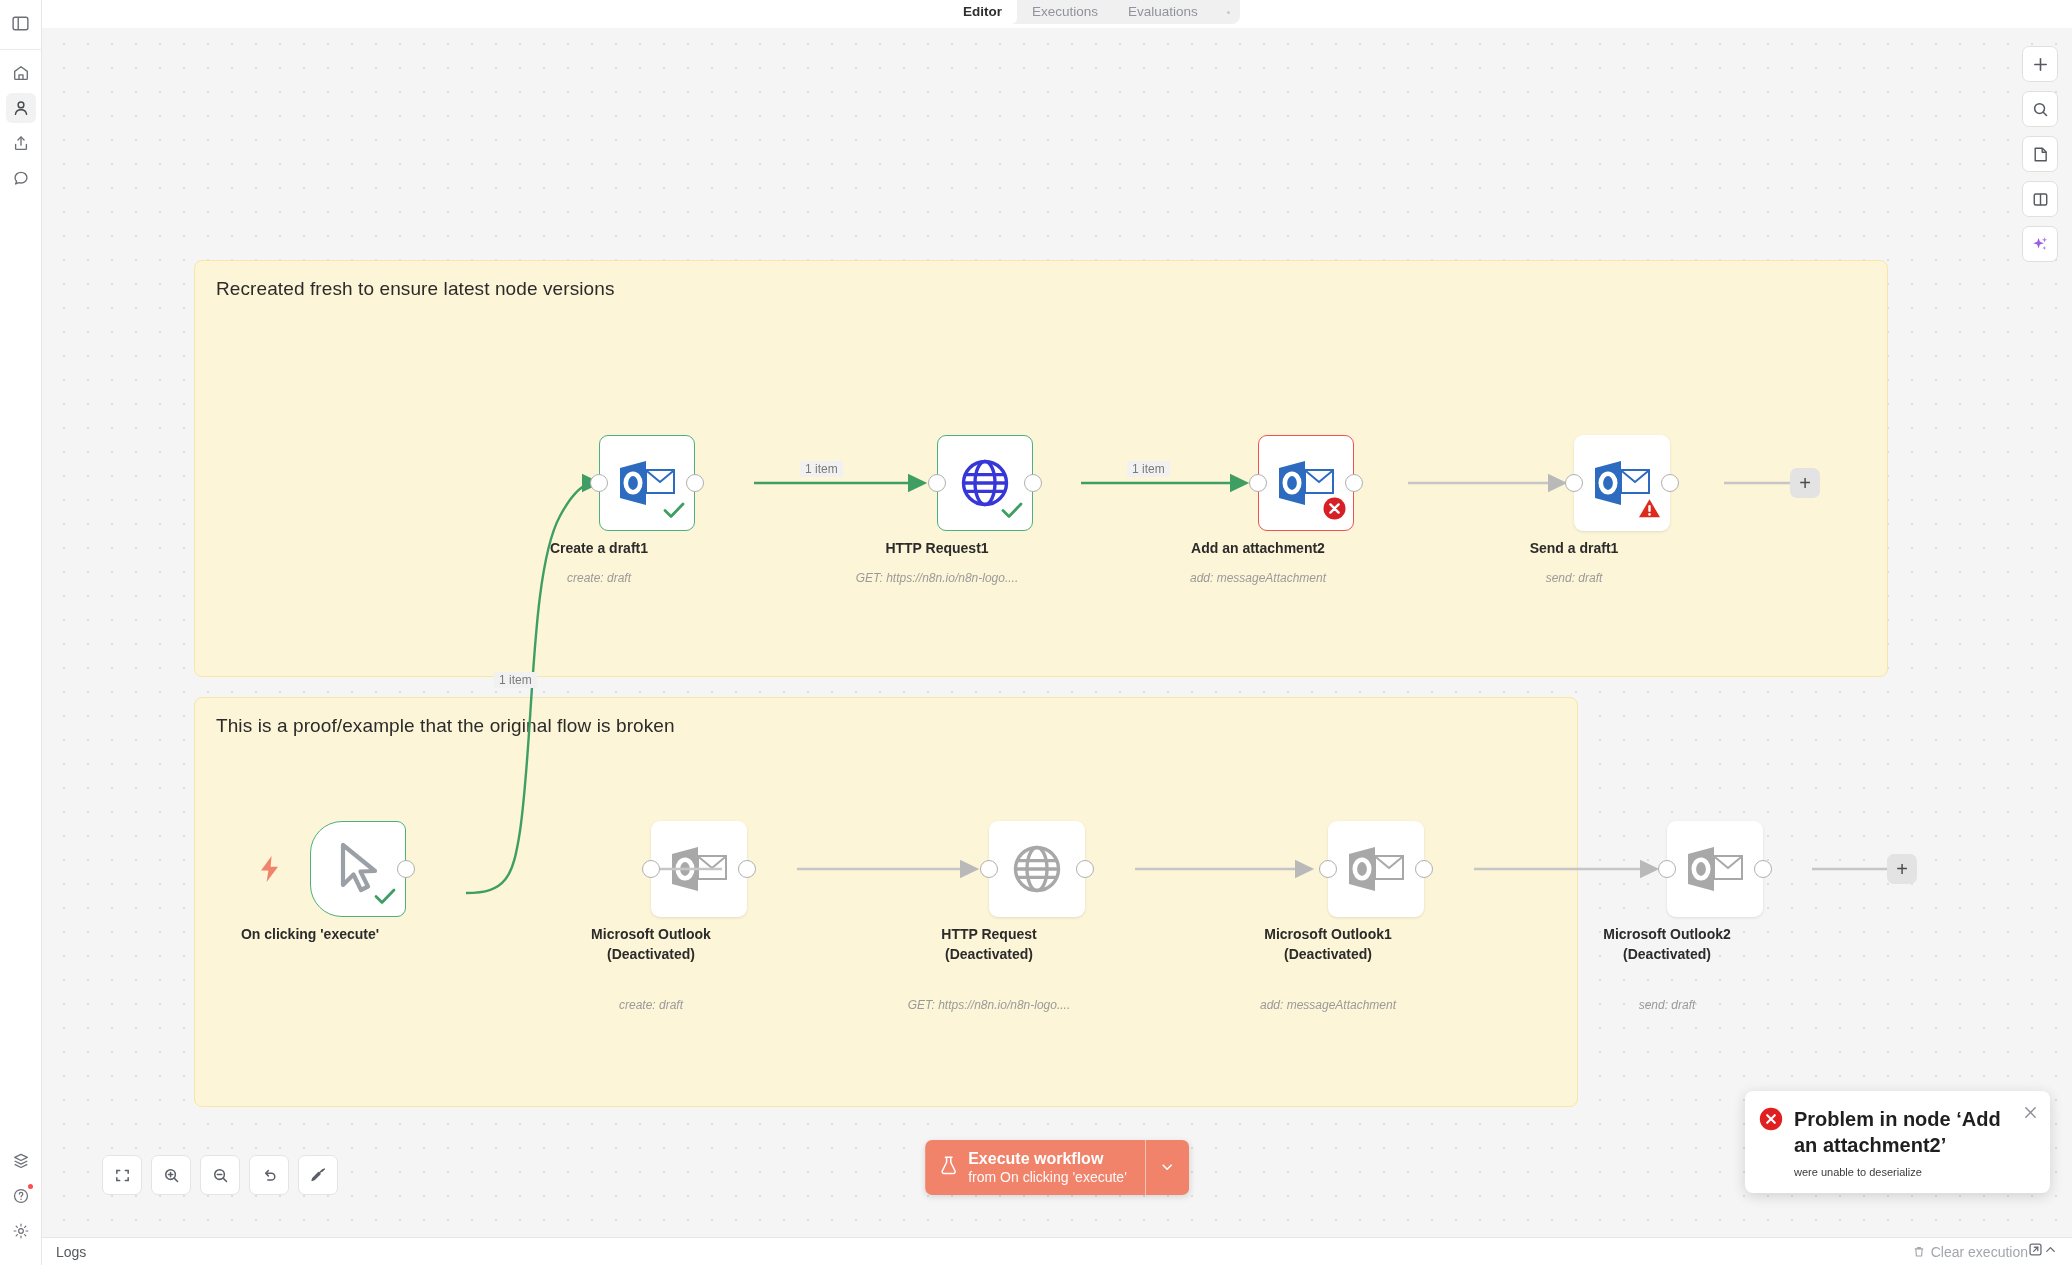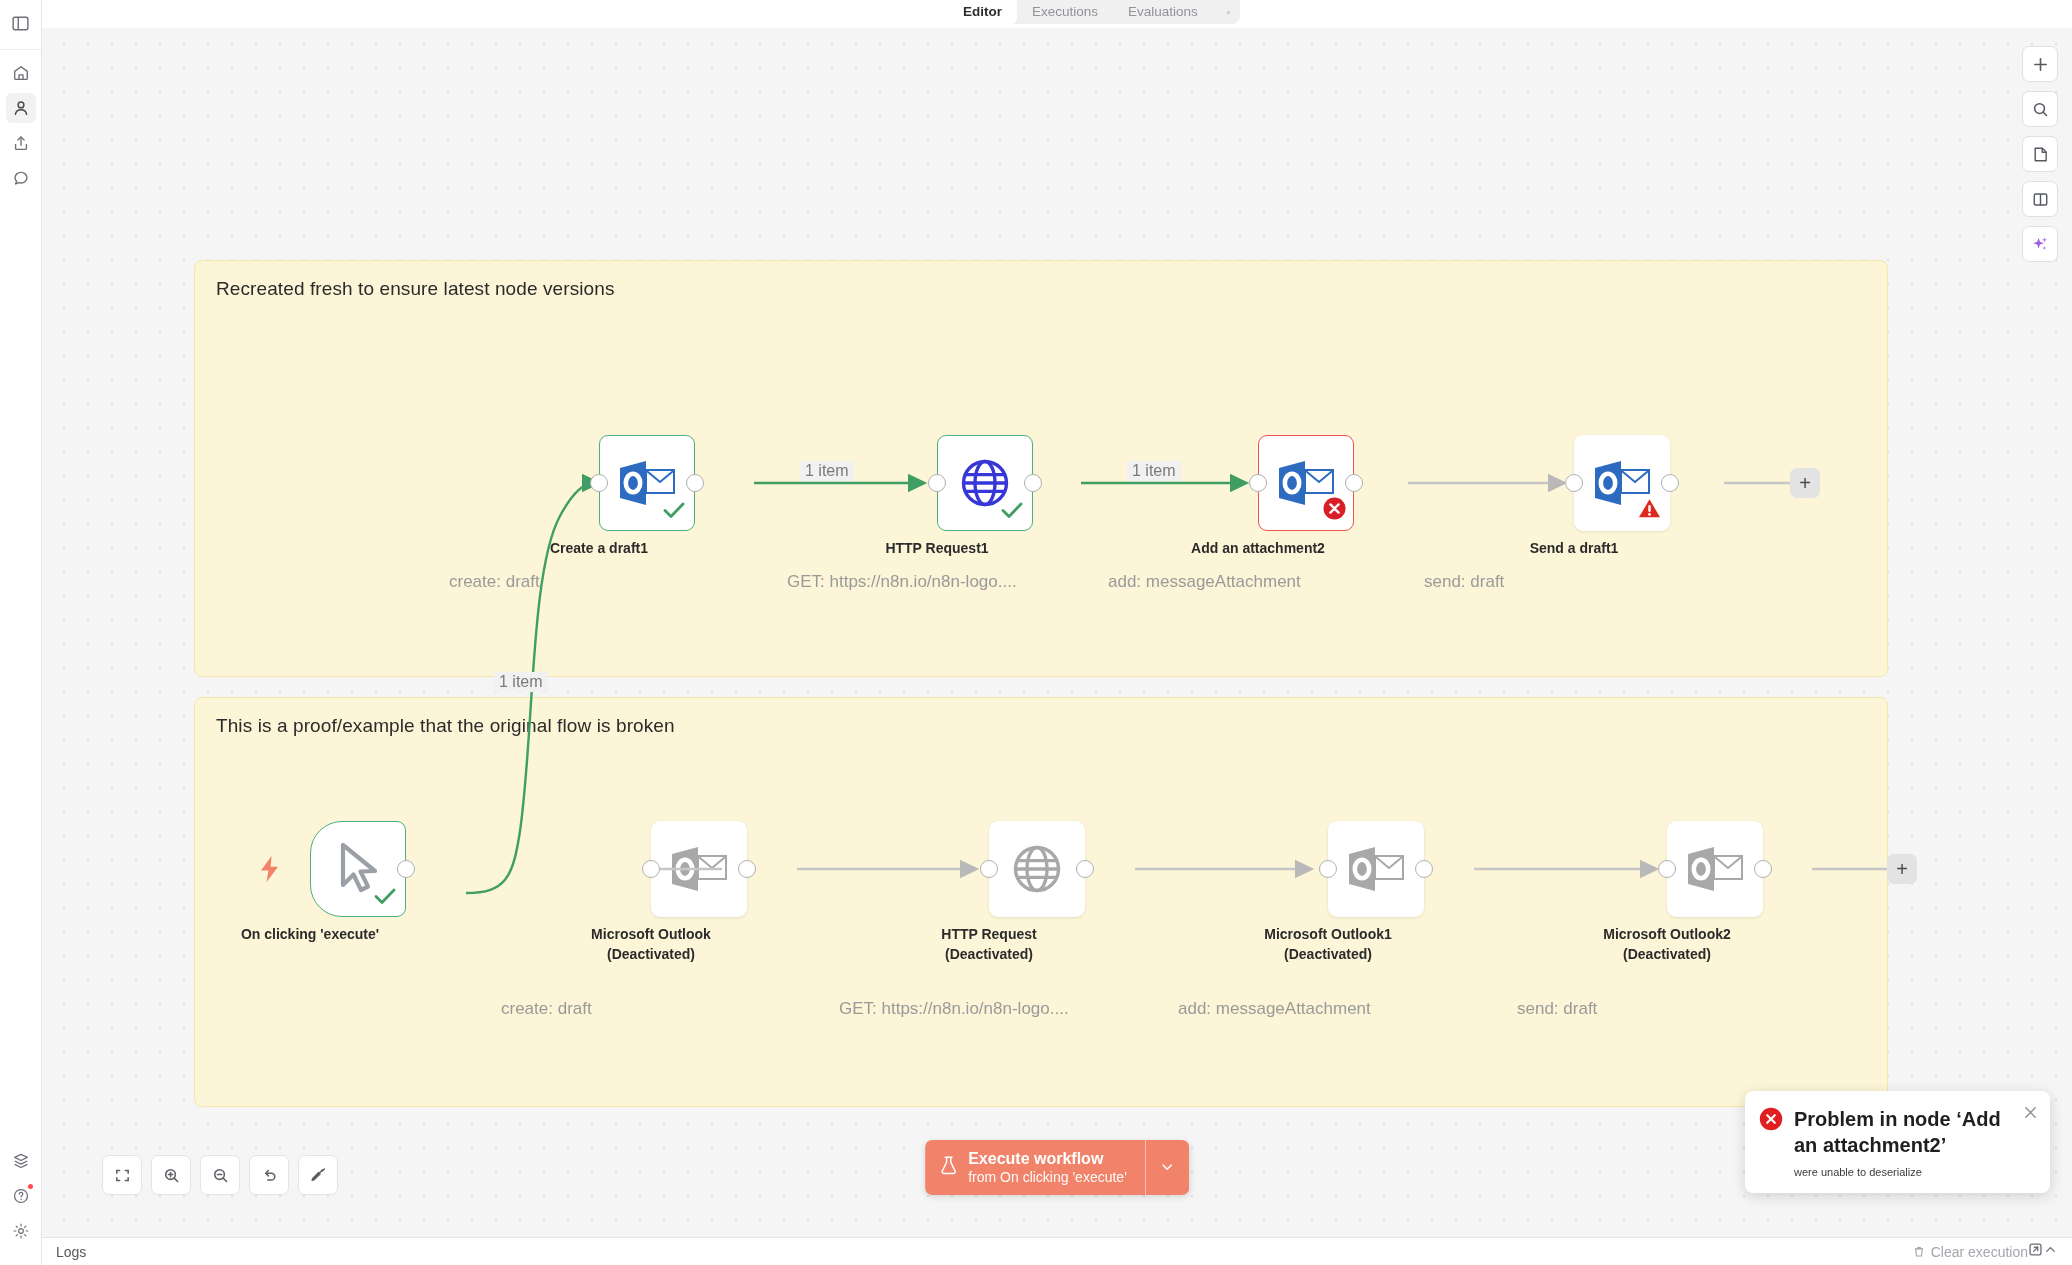--- a/index.html
+++ b/index.html
@@ -85,41 +85,41 @@
   .node-box.plain { border-color: transparent; }
 
   .node-title {
     position: absolute; top: 104px; left: 50%; transform: translateX(-50%);
     width: 260px; text-align: center;
     font-size: 14px; font-weight: 700; color: #2b2b2b; line-height: 1.42;
     white-space: pre-line;
   }
   .node-sub {
     position: absolute; left: 50%; transform: translateX(-50%);
-    width: 300px; 
-    font-size: 17px; color: #9a9a9a; line-height: 1.3;
+    width: 300px; text-align: center;
+    font-size: 12px; color: #9a9a9a; line-height: 1.3; font-style: italic;
   }
 
   .badge { position: absolute; right: 6px; bottom: 4px; }
   .badge.tick { right: 8px; bottom: 6px; }
 
   
   .ep {
     position: absolute; width: 18px; height: 18px; border-radius: 50%;
     background: #ffffff; border: 1.6px solid #b0b0b0; top: 39px; z-index: 6;
     cursor: pointer;
   }
   .ep.left { left: -9px; }
   .ep.right { left: 87px; }
 
   
   #wires { position: absolute; left: 0; top: 0; width: 2030px; height: 1215px; pointer-events: none; z-index: 3; }
 
   .wire-label {
-    position: absolute; font-size: 16px; color: #7a7a7a;
+    position: absolute; font-size: 12px; color: #7a7a7a;
     background: #f1f1f1; padding: 1px 5px; border-radius: 1px; z-index: 7;
     white-space: nowrap;
   }
 
   
   .plus-stub {
     position: absolute; width: 30px; height: 30px; border-radius: 7px;
     background: #e3e3e3; display: flex; align-items: center; justify-content: center;
     color: #4a4a4a; font-size: 20px; line-height: 1; z-index: 8; cursor: pointer;
   }
@@ -260,21 +260,21 @@
       <span class="tab-dot"></span>
     </div>
   </div>
 
   <div id="canvas">
 
     <div class="sticky" style="left:152px; top:238px; width:1694px; height:417px;">
       <div class="sticky-text">Recreated fresh to ensure latest node versions</div>
     </div>
 
-    <div class="sticky" style="left:152px; top:675px; width:1694px; height:410px;">
+    <div class="sticky" style="left:152px; top:675px; width:1384px; height:410px;">
       <div class="sticky-text">This is a proof/example that the original flow is broken</div>
     </div>
 
     <svg id="wires">
       <defs>
         <marker id="ah-green" markerWidth="9" markerHeight="9" refX="5" refY="4.5" orient="auto">
           <path d="M0,0.6 L8,4.5 L0,8.4 z" fill="#3e9e63"></path>
         </marker>
         <marker id="ah-grey" markerWidth="9" markerHeight="9" refX="5" refY="4.5" orient="auto">
           <path d="M0,0.6 L8,4.5 L0,8.4 z" fill="#b9b9b9"></path>

